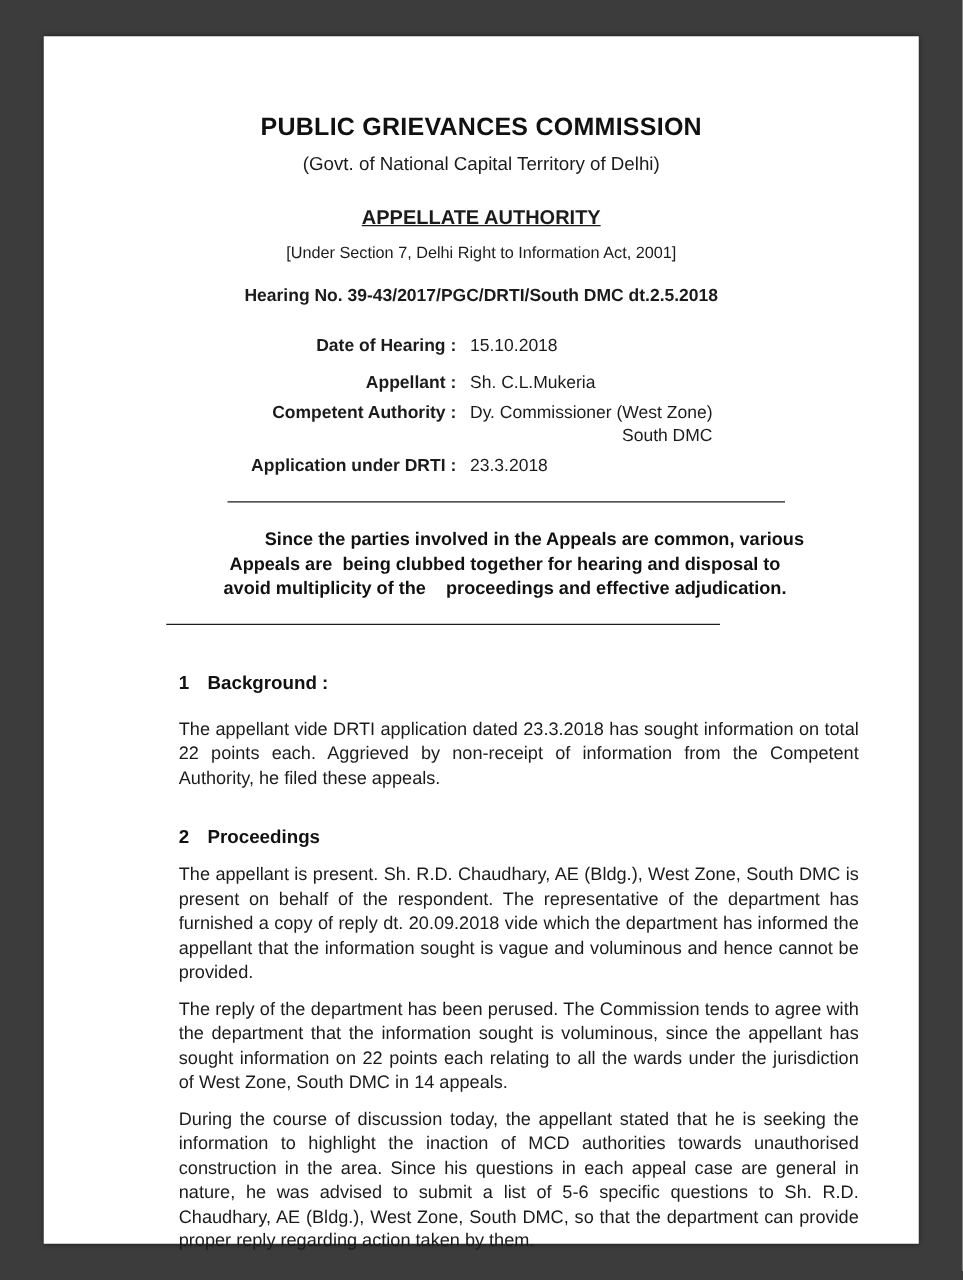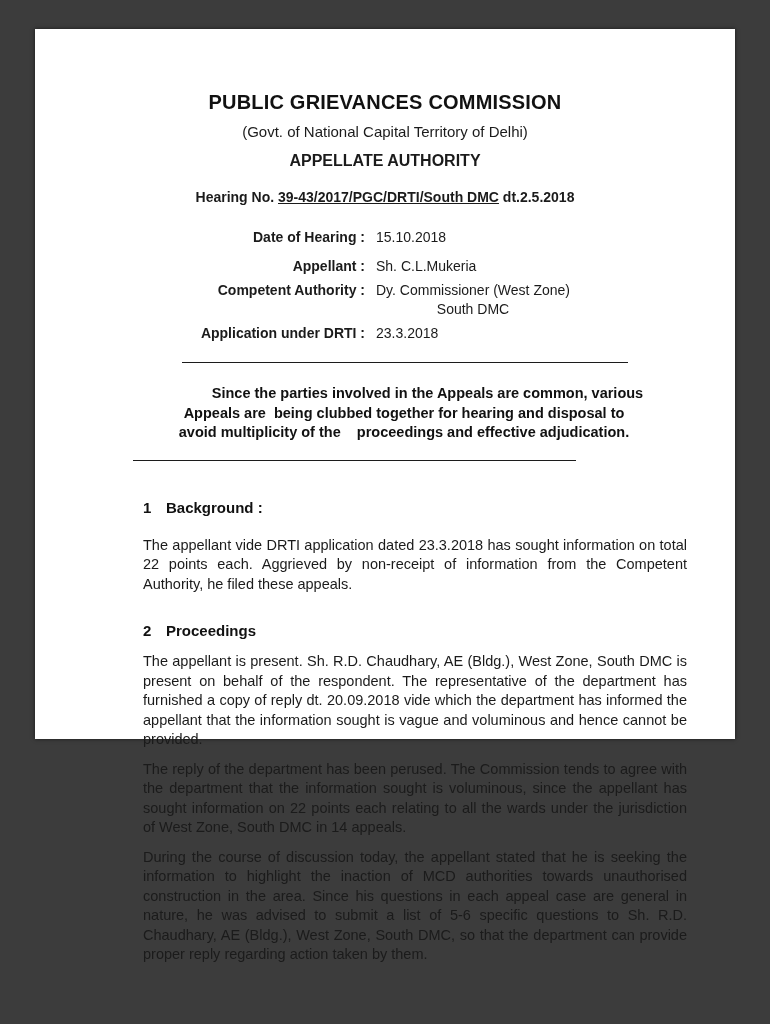--- a/index.html
+++ b/index.html
@@ -11,50 +11,50 @@
   }
   .canvas {
     width: 770px;
     height: 1024px;
     background: #3c3c3c;
     overflow: hidden;
     position: relative;
   }
   .page {
     width: 700px;
-    height: 710px;
+    height: 966px;
     margin: 29px auto 0 auto;
     background: #ffffff;
     color: #1b1b1b;
     box-shadow: 0 0 4px rgba(0,0,0,0.6);
   }
   
   .header { text-align: center; padding-top: 62px; }
   .title {
     font-size: 20px;
     font-weight: bold;
     letter-spacing: 0.2px;
     color: #111;
   }
   .subtitle { font-size: 15px; margin-top: 9px; }
-  .authority { font-size: 16px; font-weight: bold; margin-top: 12px; }
+  .authority { font-size: 16px; font-weight: bold; margin-top: 26px; text-decoration: underline; }
   .act { font-size: 13px; margin-top: 10px; }
   .appeal { font-size: 14px; font-weight: bold; margin-top: 19px; }
-  .appeal .underline { text-decoration: underline; }
+  .appeal .underline { }
   
   .meta { margin-top: 23px; font-size: 14px; line-height: 19px; }
   .meta-row { display: flex; margin-bottom: 5px; }
   .meta-row.first { margin-bottom: 10px; }
   .meta-label {
     width: 330px;
     text-align: right;
     font-weight: bold;
     flex: 0 0 330px;
   }
-  .meta-value { padding-left: 11px; text-align: center; }
+  .meta-value { padding-left: 11px; text-align: right; }
   
   .hr { border: 0; border-top: 1.6px solid #1c1c1c; height: 0; }
   .hr1 { width: 446px; margin: 19px 0 0 147px; }
   .hr2 { width: 443px; margin: 17px 0 0 98px; }
   
   .note {
     margin: 21px 60px 0 98px;
     font-size: 14.5px;
     font-weight: bold;
     line-height: 19.5px;
@@ -86,20 +86,21 @@
 </head>
 <body>
 
 <div class="canvas">
   <div class="page">
 
     <div class="header">
       <div class="title">PUBLIC GRIEVANCES COMMISSION</div>
       <div class="subtitle">(Govt. of National Capital Territory of Delhi)</div>
       <div class="authority">APPELLATE AUTHORITY</div>
+      <div class="act">[Under Section 7, Delhi Right to Information Act, 2001]</div>
       <div class="appeal"><span>Hearing No. </span><span class="underline">39-43/2017/PGC/DRTI/South DMC</span><span> dt.2.5.2018</span></div>
     </div>
 
     <div class="meta">
       <div class="meta-row first">
         <div class="meta-label">Date of Hearing :</div>
         <div class="meta-value">15.10.2018</div>
       </div>
       <div class="meta-row">
         <div class="meta-label">Appellant :</div>

